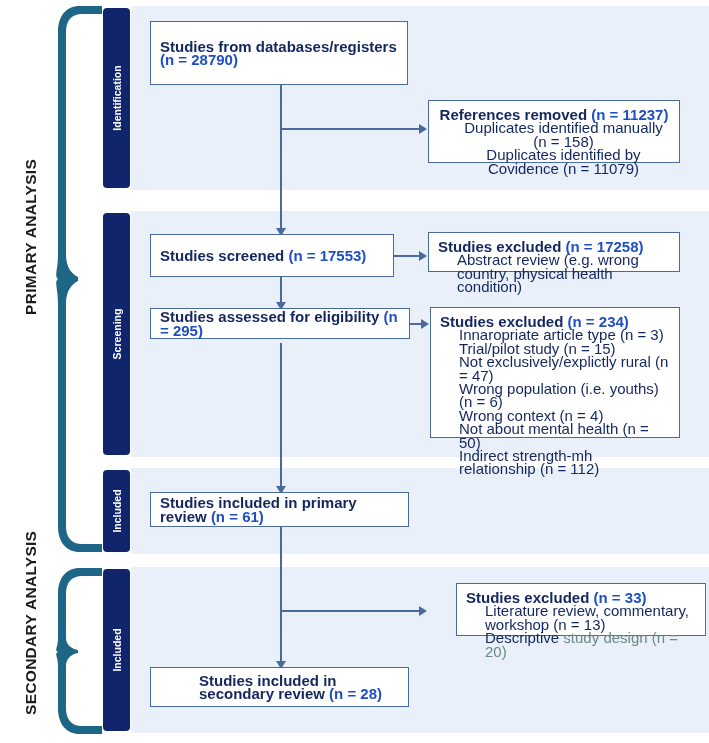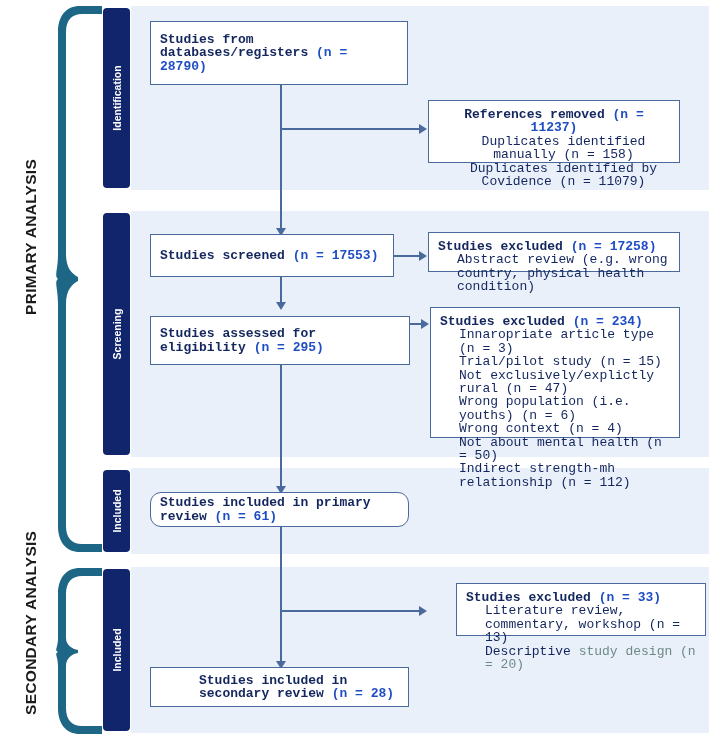--- a/index.html
+++ b/index.html
@@ -44,24 +44,23 @@
   }
 
   
   .box{
     position:absolute;
     background:#ffffff;
     border:1.3px solid #4a6persist;
     border:1.3px solid #4a6a9e;
     box-sizing:border-box;
     color:#13265e;
-    font-size:13px;
+    font-size:15px;
     line-height:13.4px;
     padding:7px 9px;
-    font-family:Liberation Mono, monospace;
   }
   .box .hl{color:#1f4ec4;font-weight:bold;}
   .box .title{font-weight:bold;}
   .box .sub{padding-left:19px;font-weight:normal;}
   .box .muted{color:#6c8a86;}
   .box.center{display:flex;align-items:center;}
   .box.center .line{font-weight:bold;}
 
   
   .vline{position:absolute;background:#4a6a9e;width:1.6px;}
@@ -165,40 +164,40 @@
     </div>
   </div>
 
   <div class="box" style="left:428px;top:232px;width:252px;height:40px;">
     <div class="title">
       <span>Studies excluded </span><span class="hl">(n = 17258)</span>
     </div>
     <div class="sub">Abstract review (e.g. wrong country, physical health condition)</div>
   </div>
 
-  <div class="box center" style="left:150px;top:316px;width:260px;height:49px;">
+  <div class="box center" style="left:150px;top:308px;width:260px;height:31px;">
     <div class="line">
       <span>Studies assessed for eligibility </span><span class="hl">(n = 295)</span>
     </div>
   </div>
 
   <div class="box" style="left:430px;top:307px;width:250px;height:131px;">
     <div class="title">
       <span>Studies excluded </span><span class="hl">(n = 234)</span>
     </div>
     <div class="sub">Innaropriate article type (n = 3)</div>
     <div class="sub">Trial/pilot study (n = 15)</div>
     <div class="sub">Not exclusively/explictly rural (n = 47)</div>
     <div class="sub">Wrong population (i.e. youths) (n = 6)</div>
     <div class="sub">Wrong context (n = 4)</div>
     <div class="sub">Not about mental health (n = 50)</div>
     <div class="sub">Indirect strength-mh relationship (n = 112)</div>
   </div>
 
-  <div class="box center" style="left:150px;top:492px;width:259px;height:35px;border-radius:11px;">
+  <div class="box center" style="left:150px;top:492px;width:259px;height:35px;">
     <div class="line">
       <span>Studies included in primary review </span><span class="hl">(n = 61)</span>
     </div>
   </div>
 
   <div class="box" style="left:428px;top:583px;width:250px;height:53px;margin-left:28px;">
     <div class="title">
       <span>Studies excluded </span><span class="hl">(n = 33)</span>
     </div>
     <div class="sub">Literature review, commentary, workshop (n = 13)</div>

